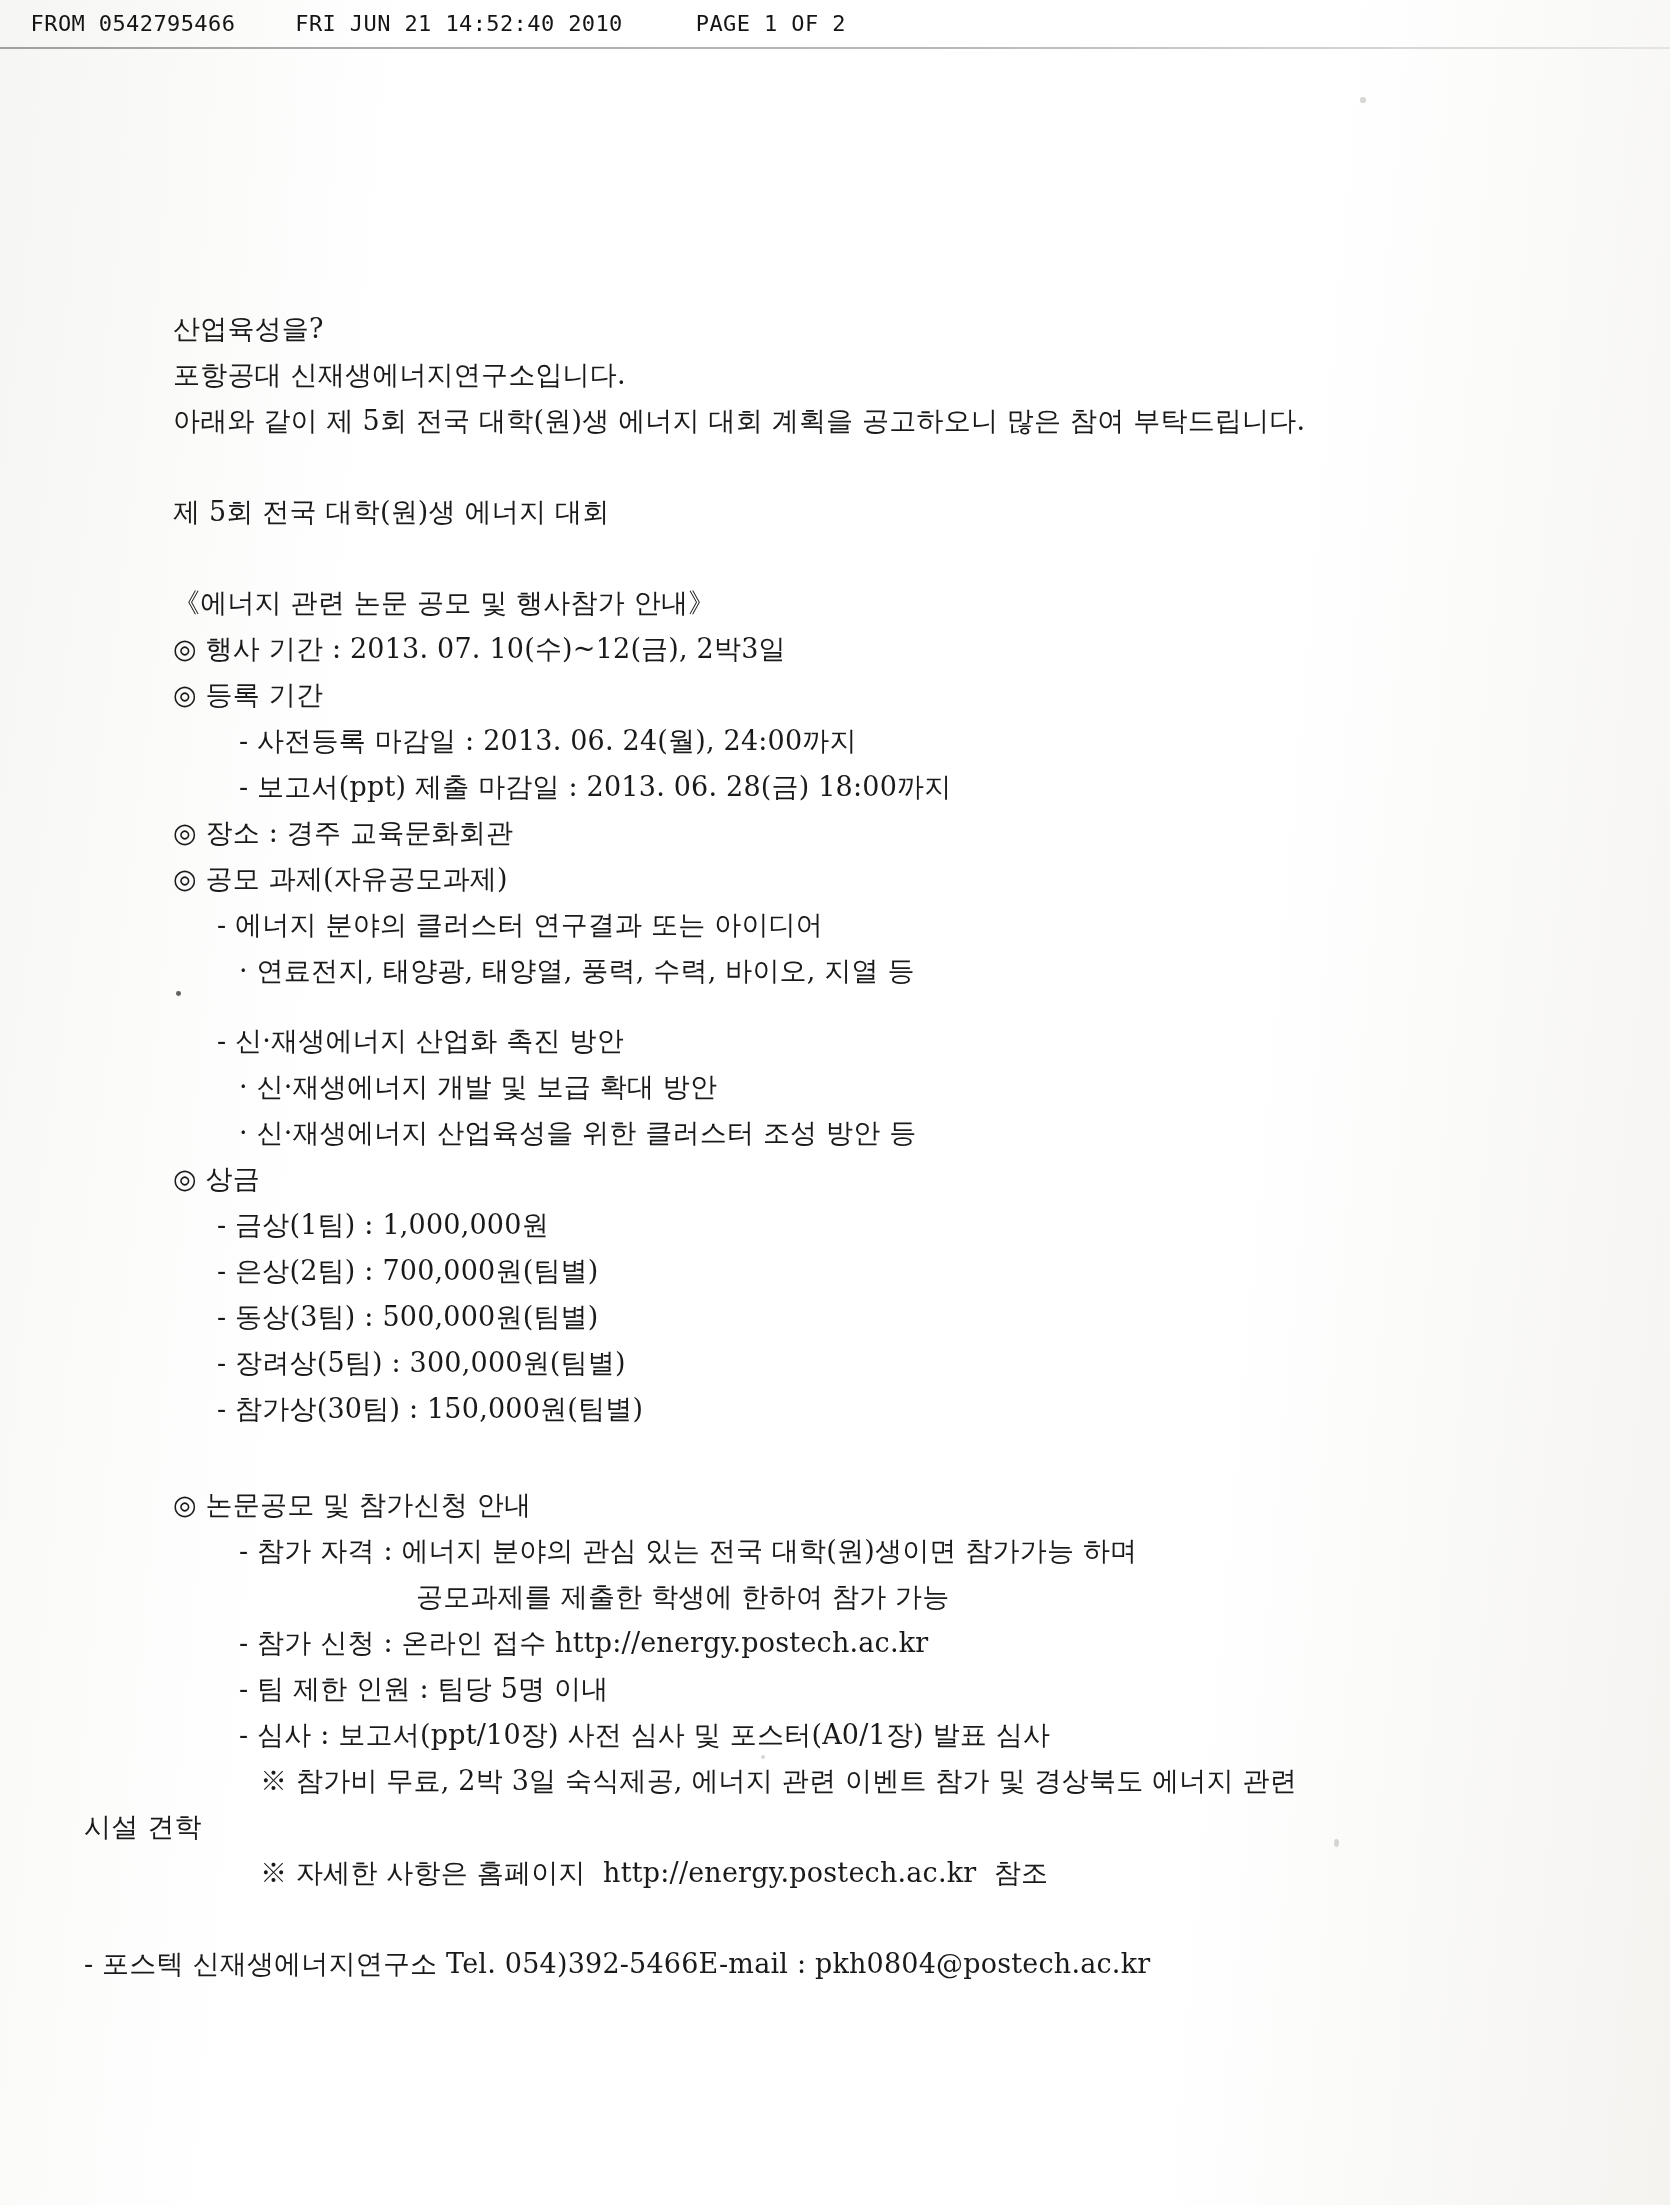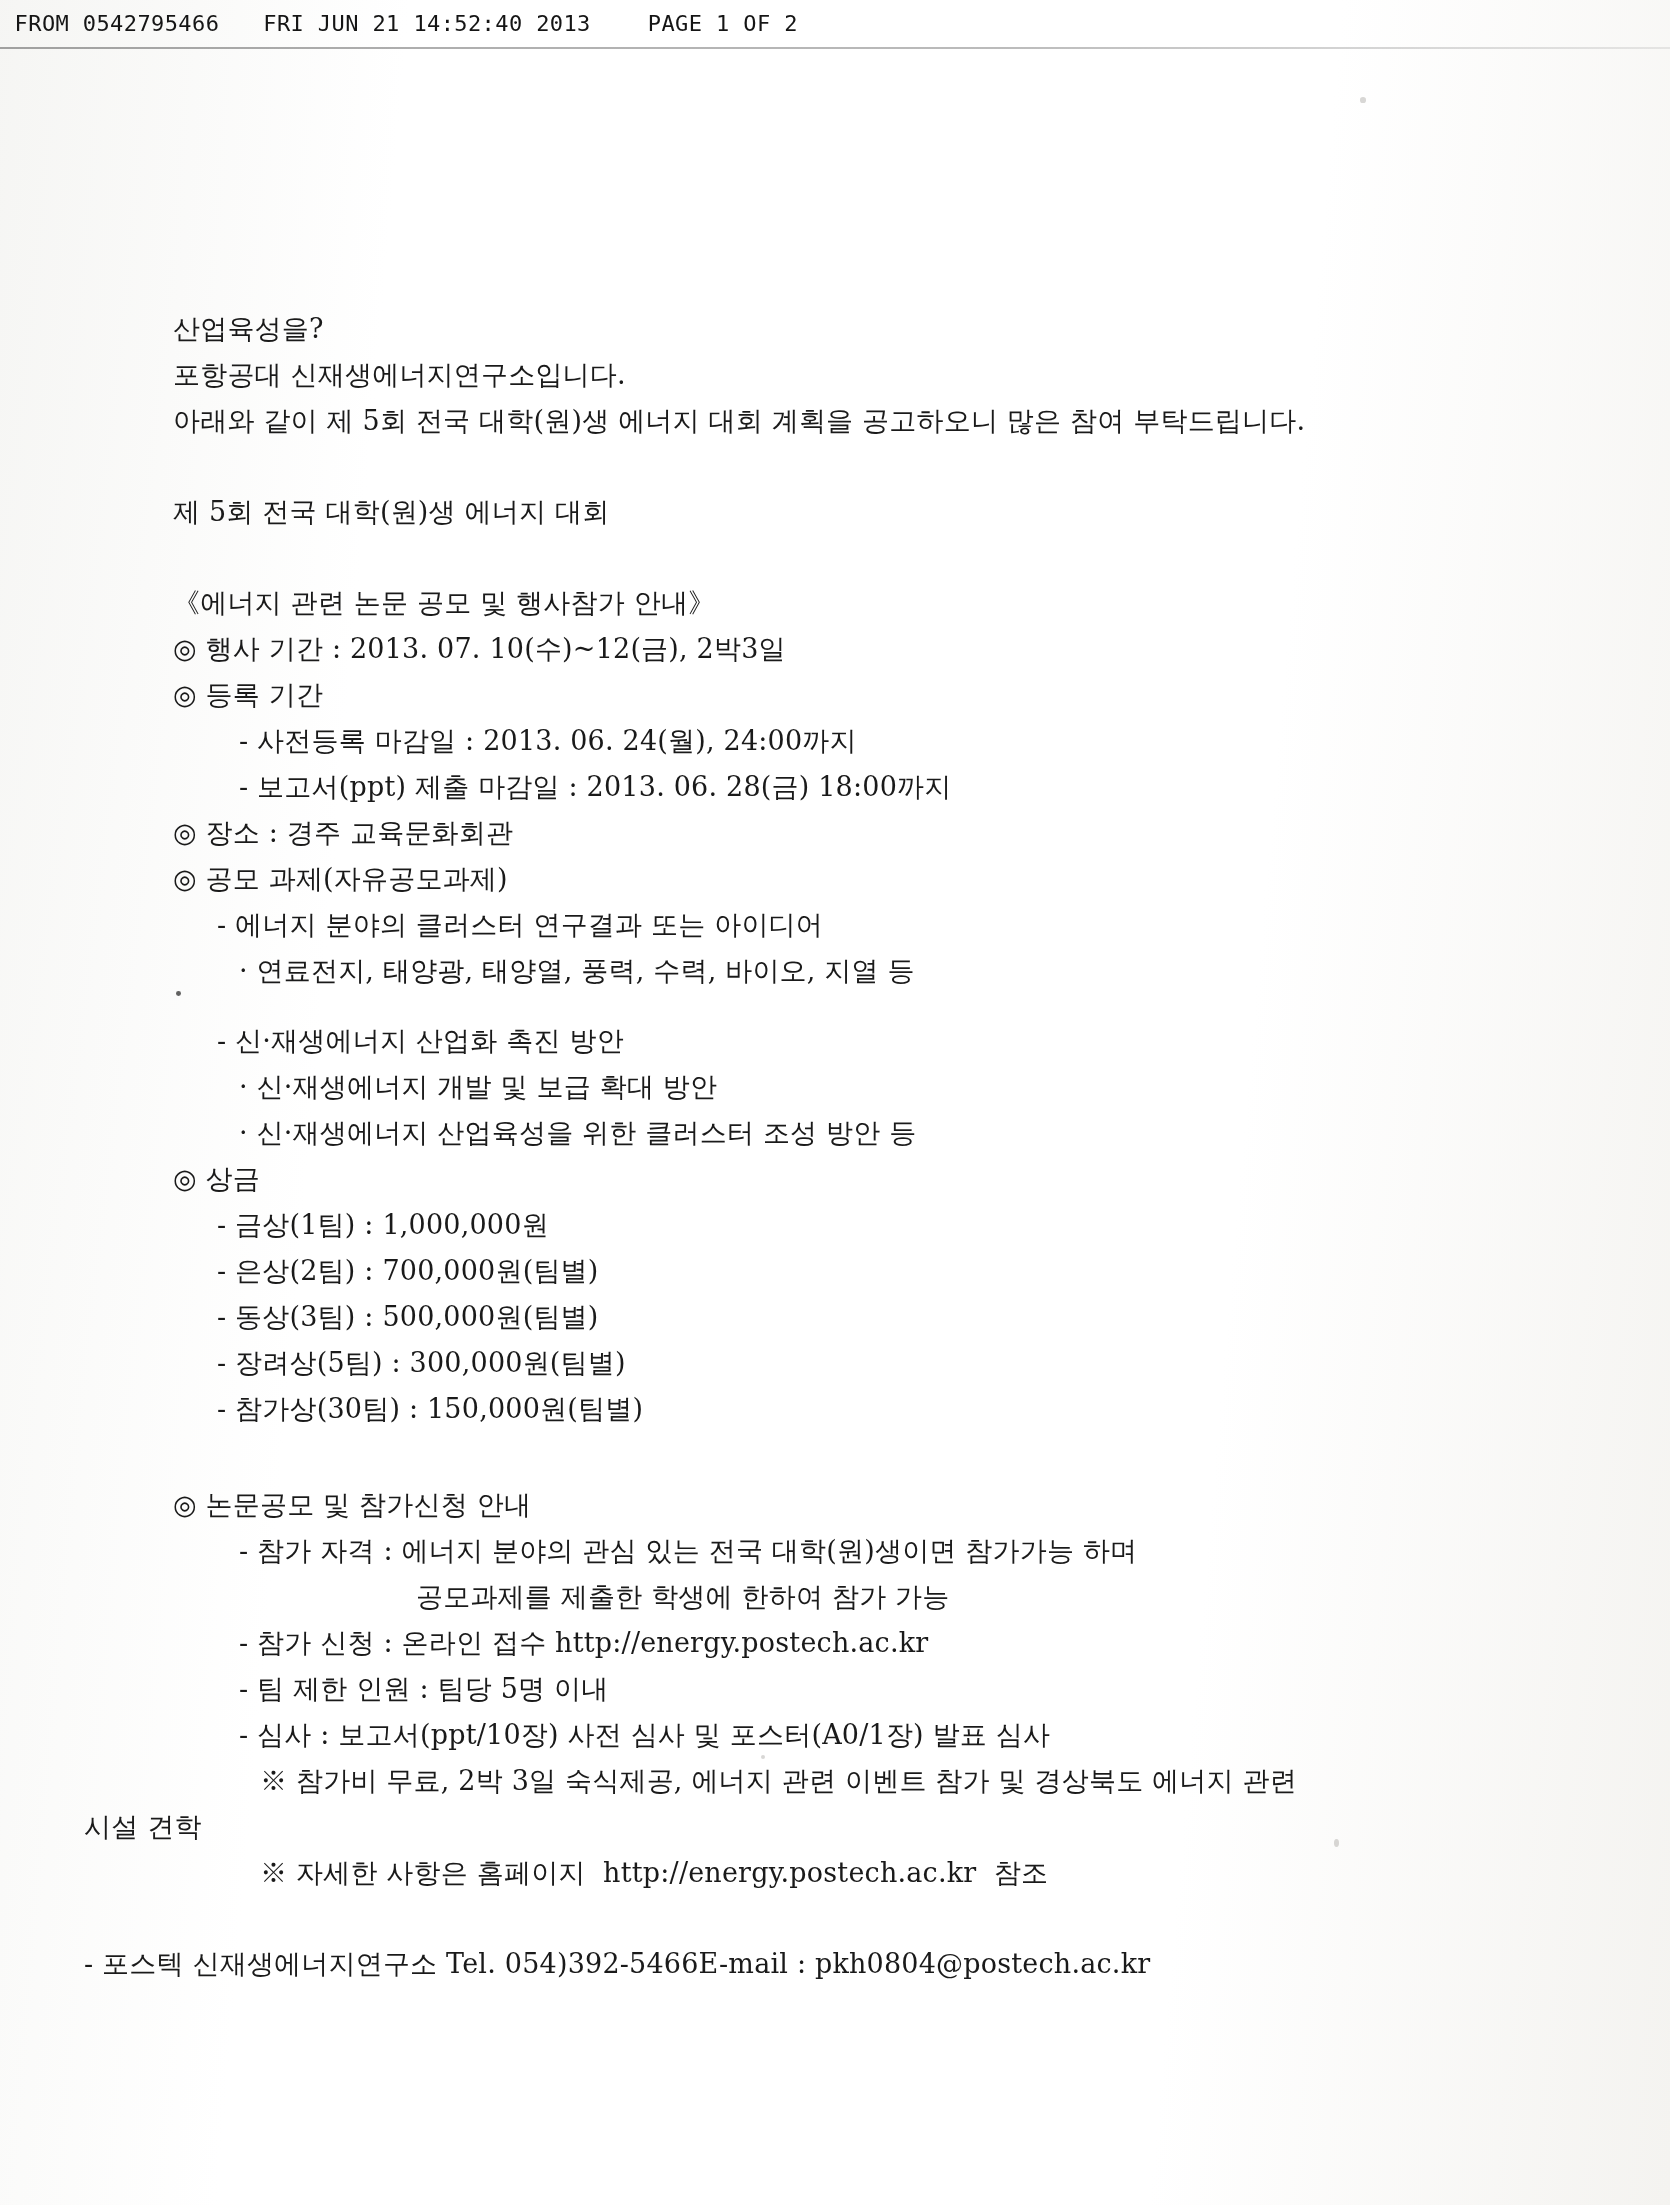--- a/index.html
+++ b/index.html
@@ -32,21 +32,21 @@
     position: absolute;
     top: 11.3px;
     left: 14.6px;
     right: 14.6px;
     font-family: "DejaVu Sans Mono", "Liberation Mono", monospace;
     font-size: 22px;
     letter-spacing: 0.4px;
     color: #151515;
     white-space: nowrap;
   }
-  .fax-header span { display: inline-block; }
+  .fax-header span { display: inline-block; margin-left: 16px; }
   .fh-from { margin-right: 44px; }
   .fh-date { margin-right: 57px; }
 
   .fax-rule {
     position: absolute;
     top: 47px;
     left: 0;
     right: 0;
     height: 1.6px;
     background: linear-gradient(to right, rgba(90,90,90,0.55), rgba(120,120,120,0.5) 60%, rgba(170,170,170,0.25));
@@ -98,21 +98,21 @@
     background: #b8b6b2;
     opacity: 0.55;
   }
 </style>
 </head>
 <body>
 
 <div class="page">
 
   <div class="fax-header">
-    <span class="fh-from">FROM 0542795466</span><span class="fh-date">FRI JUN 21 14:52:40 2013</span><span class="fh-page">PAGE 1 OF 2</span>
+    <span class="fh-from">FROM 0542795466</span><span class="fh-date">FRI JUN 21 14:52:40 2010</span><span class="fh-page">PAGE 1 OF 2</span>
   </div>
   <div class="fax-rule"></div>
 
   <div class="doc">
 
     <div class="ln">산업육성을?</div>
     <div class="ln">포항공대 신재생에너지연구소입니다.</div>
     <div class="ln">아래와 같이 제 5회 전국 대학(원)생 에너지 대회 계획을 공고하오니 많은 참여 부탁드립니다.</div>
 
     <div class="gap-md"></div>

